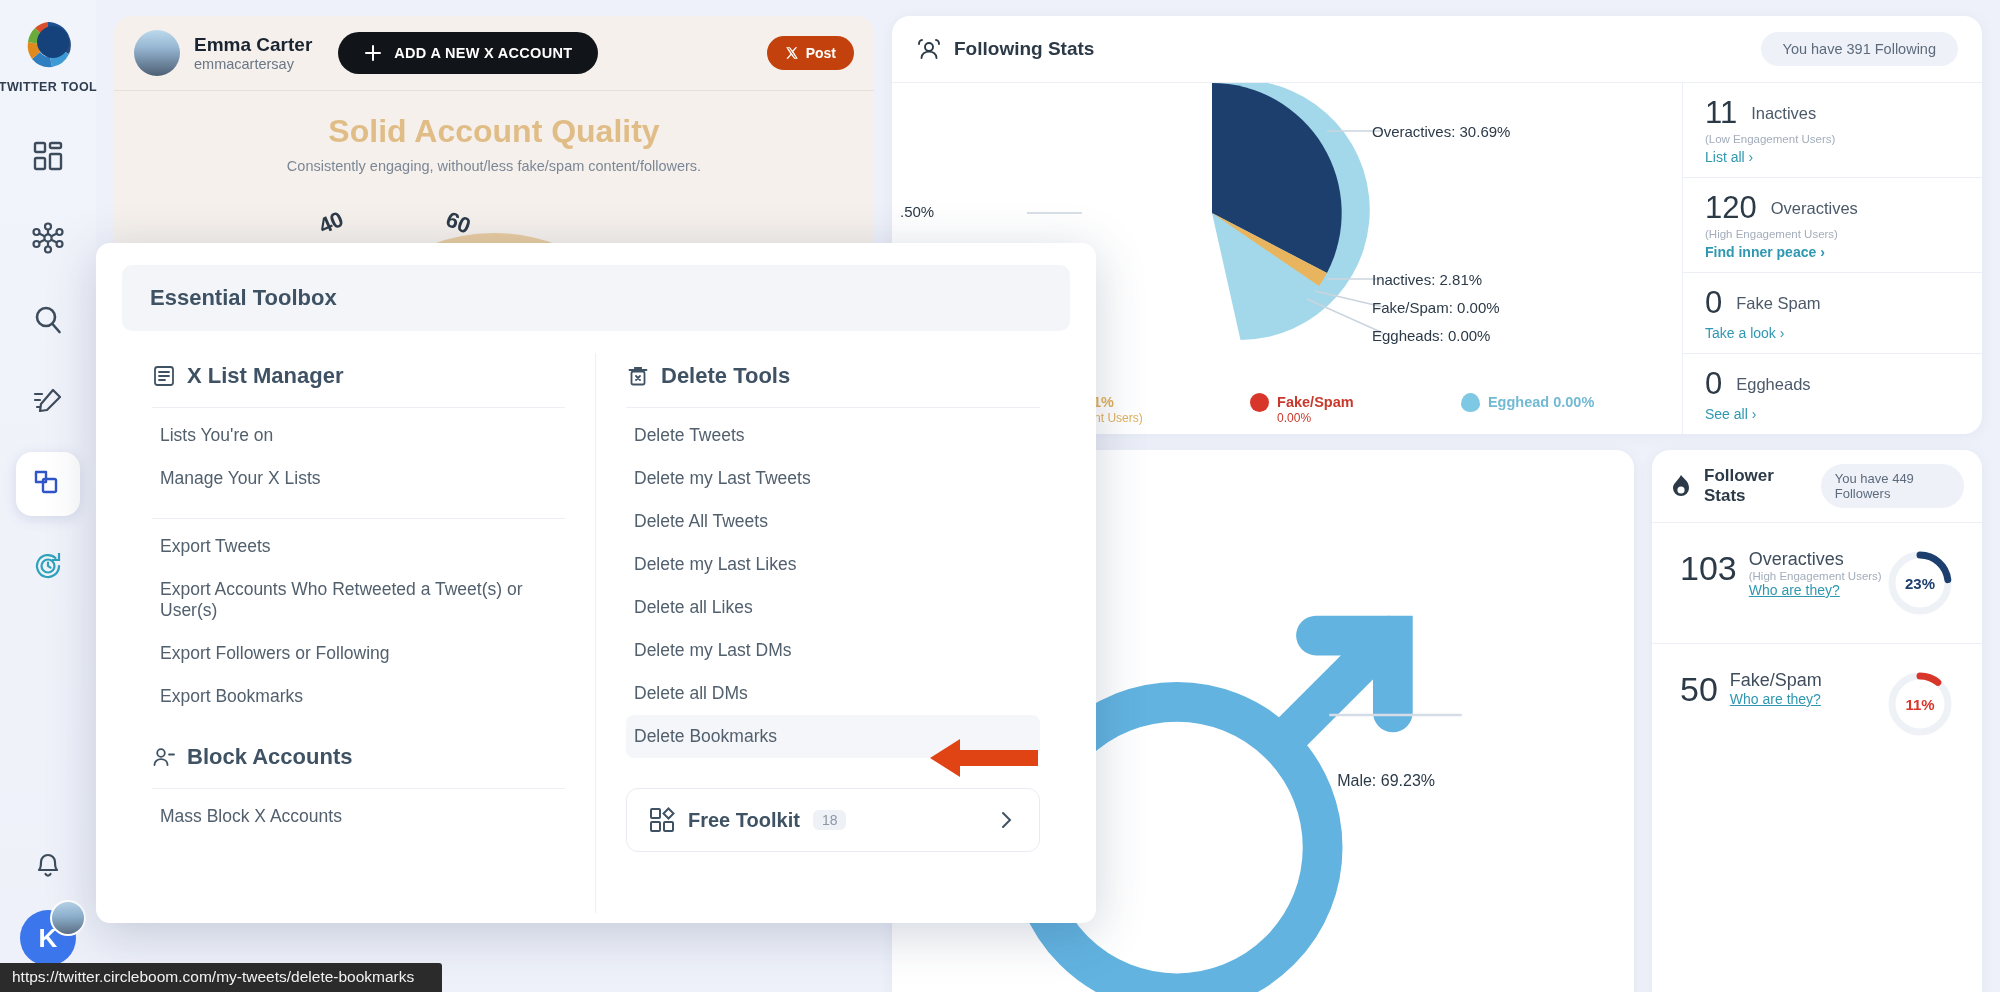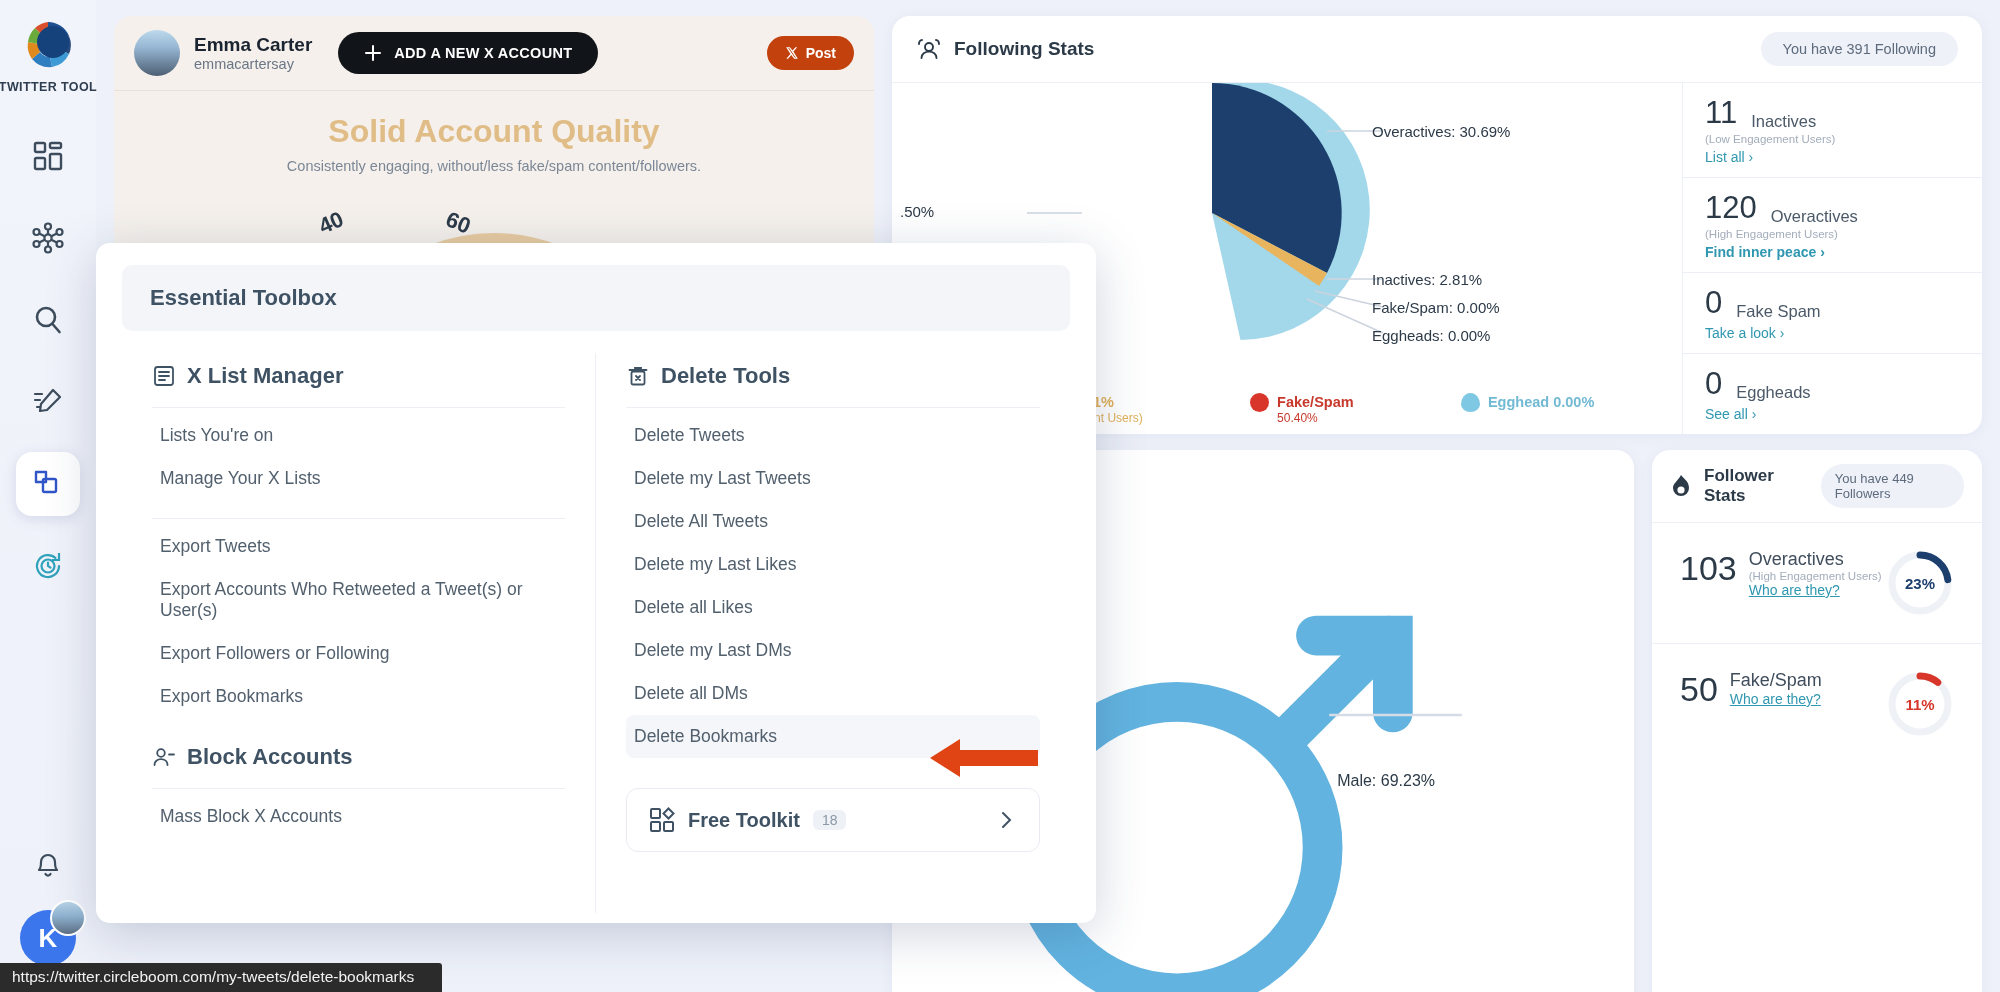--- a/index.html
+++ b/index.html
@@ -95,21 +95,21 @@
   .pill {
     margin-left: auto; background: #eef1f8; color: #5d6b7d;
     border-radius: 999px; padding: 9px 22px; font-size: 14.5px;
   }
   .pill.inline { margin-left: 10px; }
   .fs-body { display: flex; min-height: 318px; }
   .fs-chart { flex: 1; position: relative; }
   .fs-side { width: 300px; border-left: 1px solid #eceff5; display: flex; flex-direction: column; }
   .fs-stat { flex: 1; padding: 12px 22px; border-bottom: 1px solid #eceff5; display: flex; flex-direction: column; justify-content: center;}
   .fs-stat:last-child { border-bottom: none; }
-  .fs-stat-top { display: flex; align-items: flex-end; gap: 14px; }
+  .fs-stat-top { display: flex; align-items: center; gap: 14px; }
   .fs-num { font-size: 31px; color: #2c3a48; font-weight: 300; }
   .fs-lbl { font-size: 16.5px; color: #4b5968; }
   .fs-sub { font-size: 11.5px; color: #a3adbb; margin-top: 2px;}
   .fs-link { font-size: 14px; color: #2f97b0; margin-top: 4px; cursor: pointer; }
 
   .pie-labels { position: absolute; font-size: 15px; color: #2c3a48; white-space: nowrap; }
   .legend-row { position: absolute; left: 0; right: 0; bottom: 8px; display: flex; justify-content: space-around; padding: 0 34px; }
   .legend-item { display: flex; gap: 8px; font-size: 14.5px; font-weight: bold; line-height: 1.25;}
   .legend-dot { width: 19px; height: 19px; border-radius: 50%; flex: none; position: relative;}
   .legend-sub { font-weight: normal; font-size: 12px; display:block; }
@@ -358,21 +358,21 @@
                   <span class="legend-dot" style="background:#e8b55e;"></span>
                   <span>
                     <span>Inactives 2.81%</span>
                     <span class="legend-sub">(Low Engagement Users)</span>
                   </span>
                 </div>
                 <div class="legend-item" style="color:#c8392c;">
                   <span class="legend-dot" style="background:#d8362a;"></span>
                   <span>
                     <span>Fake/Spam</span>
-                    <span class="legend-sub">50.40%</span>
+                    <span class="legend-sub">0.00%</span>
                   </span>
                 </div>
                 <div class="legend-item" style="color:#72b9d4;">
                   <span class="legend-dot" style="background:#7ec8e3;border-radius:50% 50% 50% 50%/60% 60% 40% 40%;"></span>
                   <span>Egghead 0.00%</span>
                 </div>
               </div>
             </div>
 
             <div class="fs-side">

